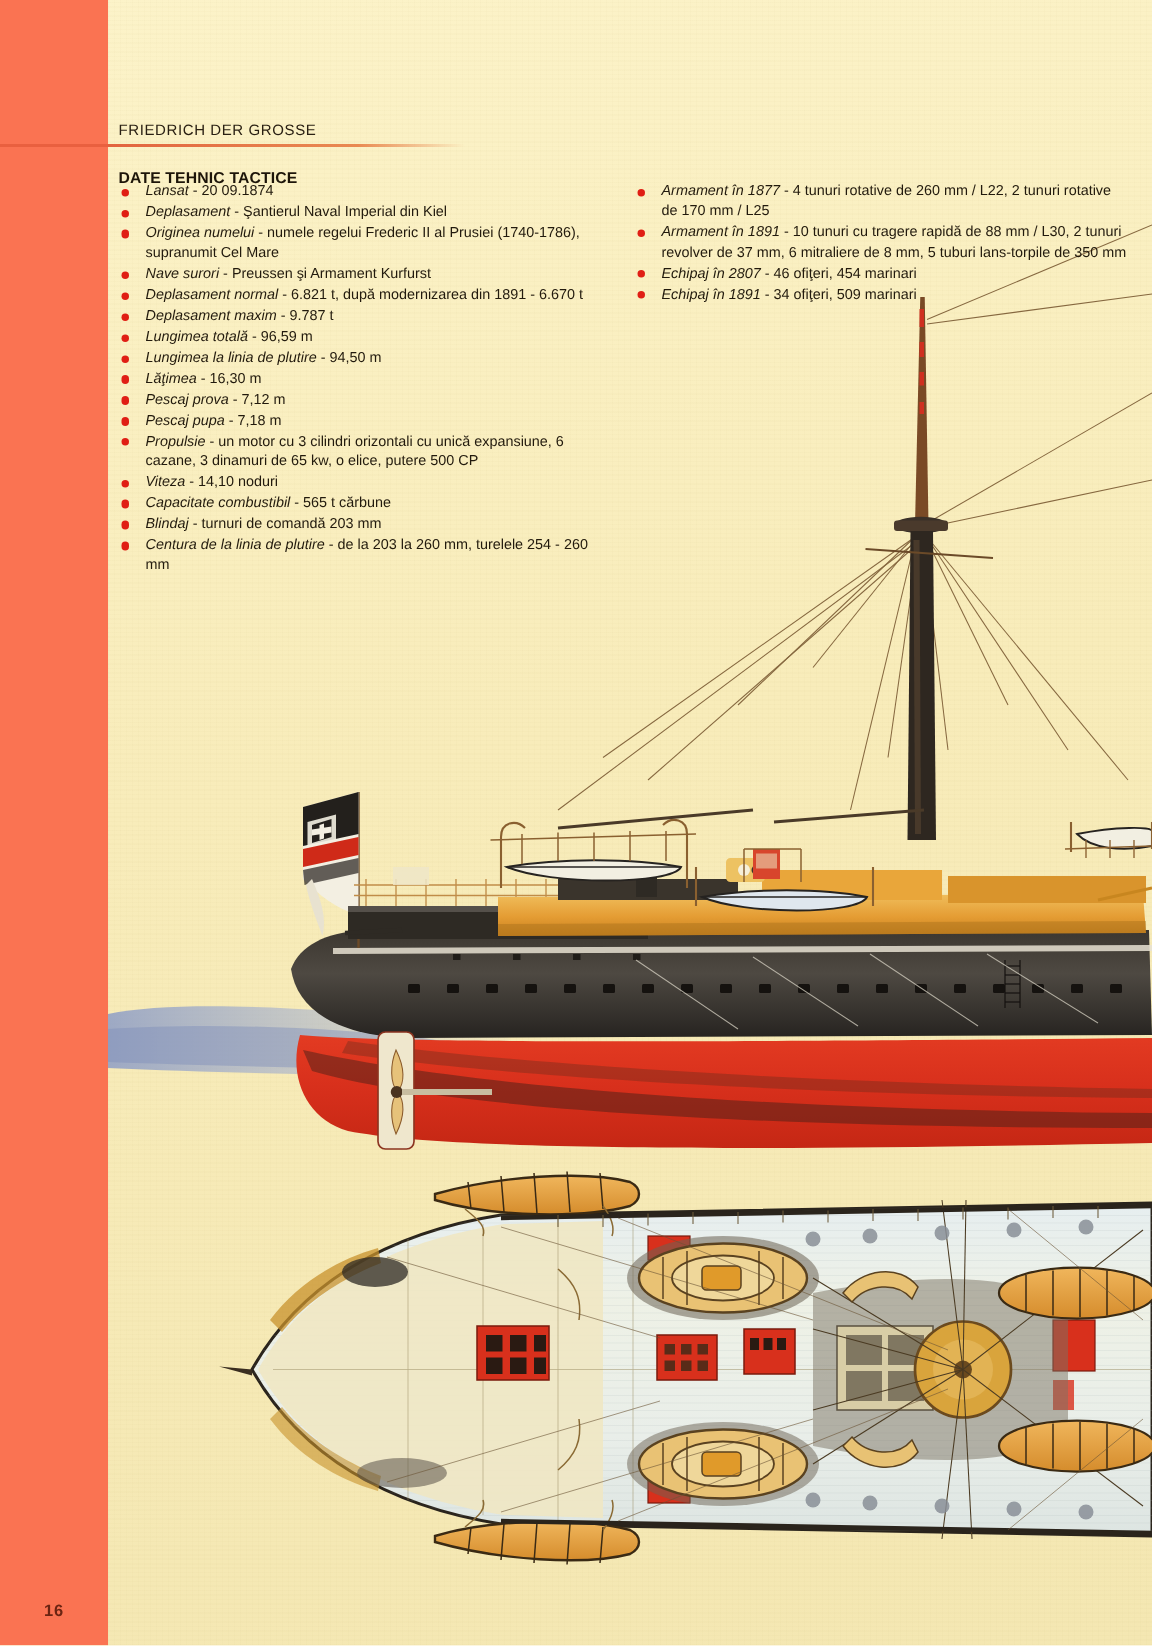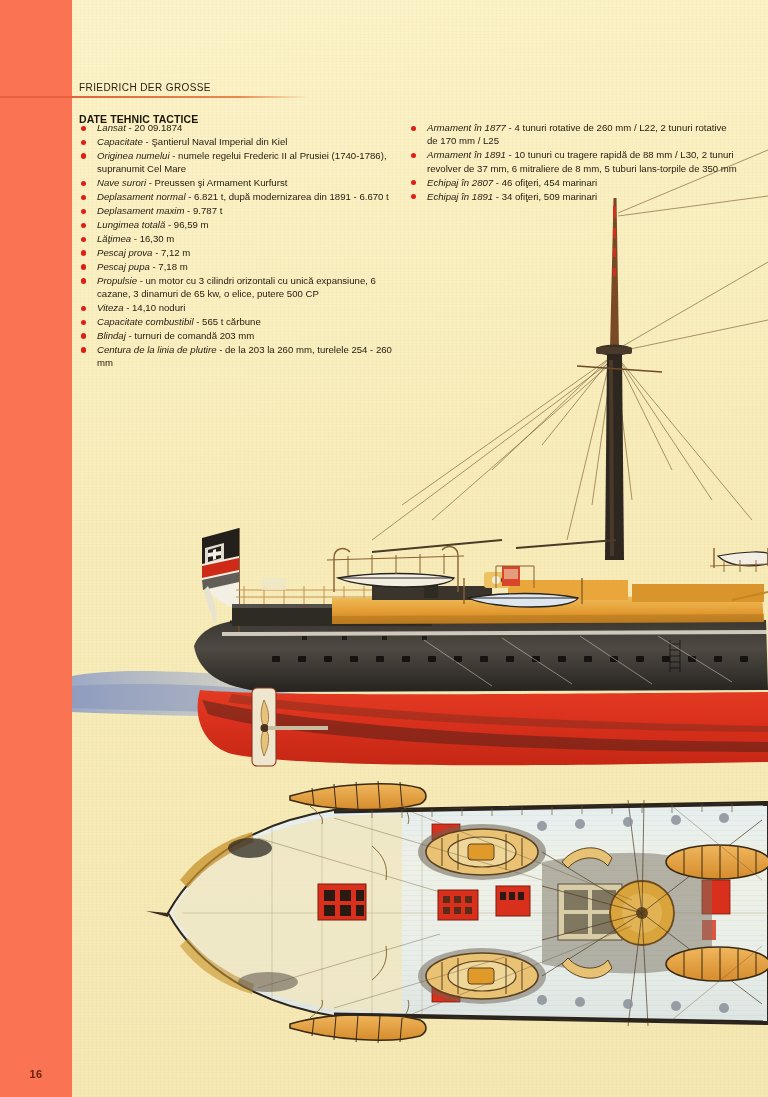--- a/index.html
+++ b/index.html
@@ -91,21 +91,21 @@
     margin-top: 22px;
   }
 
   .col {
     position: absolute;
     font-size: 9.6px;
     line-height: 13.35px;
     color: #221a0d;
   }
   .col-left  { left: 79px;  top: 121px; width: 318px; }
-  .col-right { left: 409px; top: 121px; width: 330px; }
+  .col-right { left: 423px; top: 121px; width: 330px; }
 
   .bullet-item {
     position: relative;
     padding-left: 18px;
     margin: 0 0 0.6px 0;
   }
   .bullet-item .dot {
     position: absolute;
     left: 2px;
     top: 4.6px;
@@ -614,26 +614,27 @@
   </div>
   <div class="page-number">16</div>
 
   <div class="header-rule"></div>
   <div class="header-title">FRIEDRICH DER GROSSE</div>
 
   <div class="section-title">DATE TEHNIC TACTICE</div>
 
   <div class="col col-left">
       <div class="bullet-item"><span class="dot"></span><span class="term">Lansat</span><span class="rest"> - 20 09.1874</span></div>
-      <div class="bullet-item"><span class="dot"></span><span class="term">Capacitate</span><span class="rest"> - Şantierul Naval Imperial din Kiel</span></div>
+      <div class="bullet-item"><span class="dot"></span><span class="term">Deplasament</span><span class="rest"> - Şantierul Naval Imperial din Kiel</span></div>
       <div class="bullet-item"><span class="dot"></span><span class="term">Originea numelui</span><span class="rest"> - numele regelui Frederic II al Prusiei (1740-1786), supranumit Cel Mare</span></div>
       <div class="bullet-item"><span class="dot"></span><span class="term">Nave surori</span><span class="rest"> - Preussen şi Armament Kurfurst</span></div>
       <div class="bullet-item"><span class="dot"></span><span class="term">Deplasament normal</span><span class="rest"> - 6.821 t, după modernizarea din 1891 - 6.670 t</span></div>
       <div class="bullet-item"><span class="dot"></span><span class="term">Deplasament maxim</span><span class="rest"> - 9.787 t</span></div>
       <div class="bullet-item"><span class="dot"></span><span class="term">Lungimea totală</span><span class="rest"> - 96,59 m</span></div>
+      <div class="bullet-item"><span class="dot"></span><span class="term">Lungimea la linia de plutire</span><span class="rest"> - 94,50 m</span></div>
       <div class="bullet-item"><span class="dot"></span><span class="term">Lăţimea</span><span class="rest"> - 16,30 m</span></div>
       <div class="bullet-item"><span class="dot"></span><span class="term">Pescaj prova</span><span class="rest"> - 7,12 m</span></div>
       <div class="bullet-item"><span class="dot"></span><span class="term">Pescaj pupa</span><span class="rest"> - 7,18 m</span></div>
       <div class="bullet-item"><span class="dot"></span><span class="term">Propulsie</span><span class="rest"> - un motor cu 3 cilindri orizontali cu unică expansiune, 6 cazane, 3 dinamuri de 65 kw, o elice, putere 500 CP</span></div>
       <div class="bullet-item"><span class="dot"></span><span class="term">Viteza</span><span class="rest"> - 14,10 noduri</span></div>
       <div class="bullet-item"><span class="dot"></span><span class="term">Capacitate combustibil</span><span class="rest"> - 565 t cărbune</span></div>
       <div class="bullet-item"><span class="dot"></span><span class="term">Blindaj</span><span class="rest"> - turnuri de comandă 203 mm</span></div>
       <div class="bullet-item"><span class="dot"></span><span class="term">Centura de la linia de plutire</span><span class="rest"> - de la 203 la 260 mm, turelele 254 - 260 mm</span></div>
     </div>
   <div class="col col-right">

